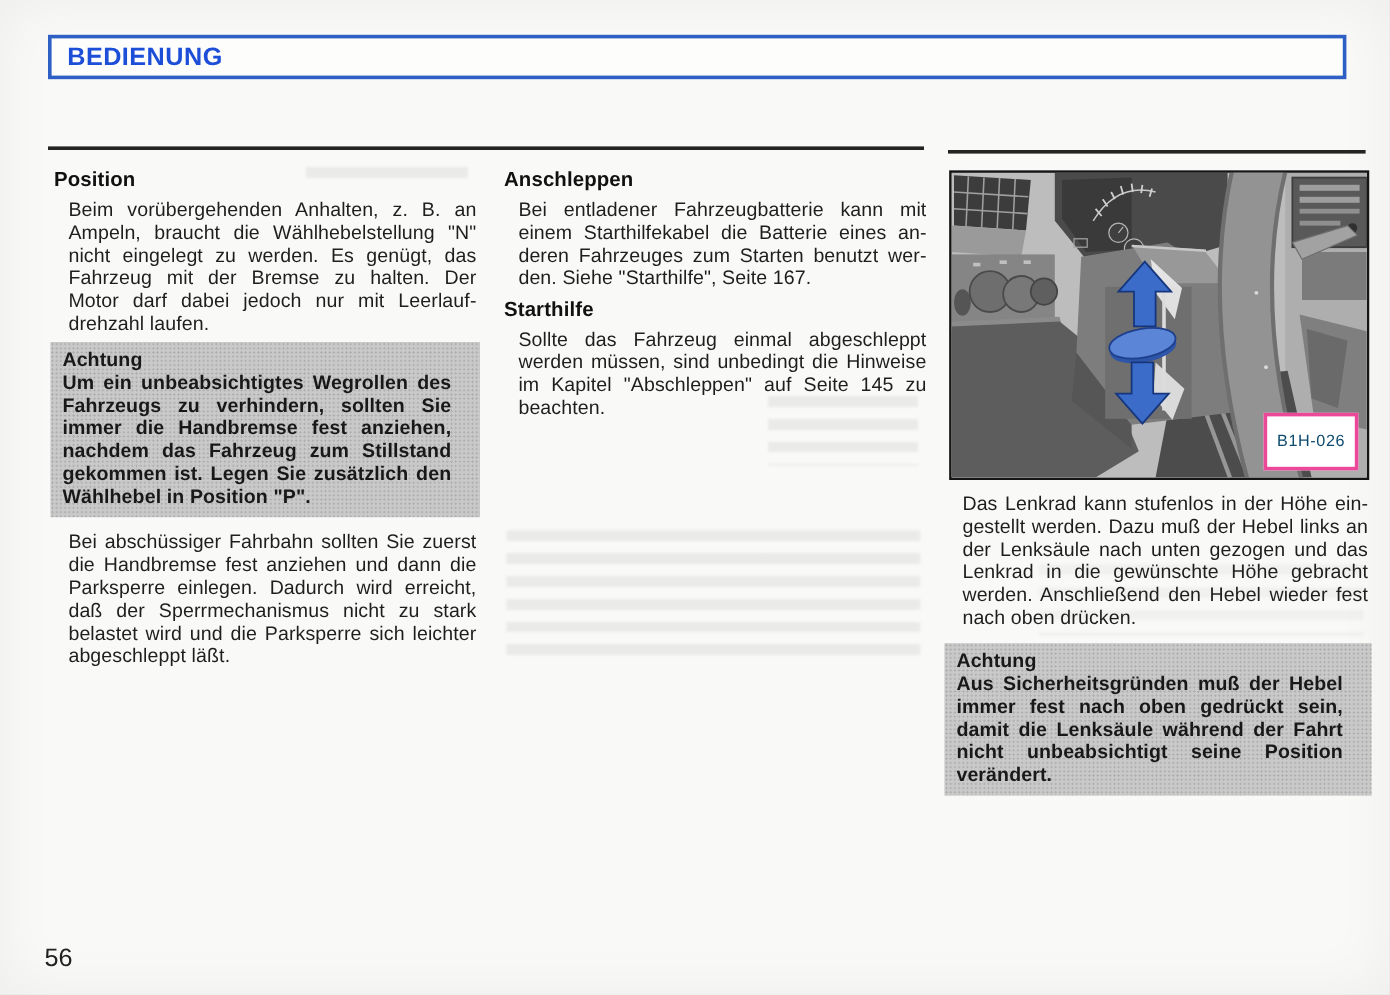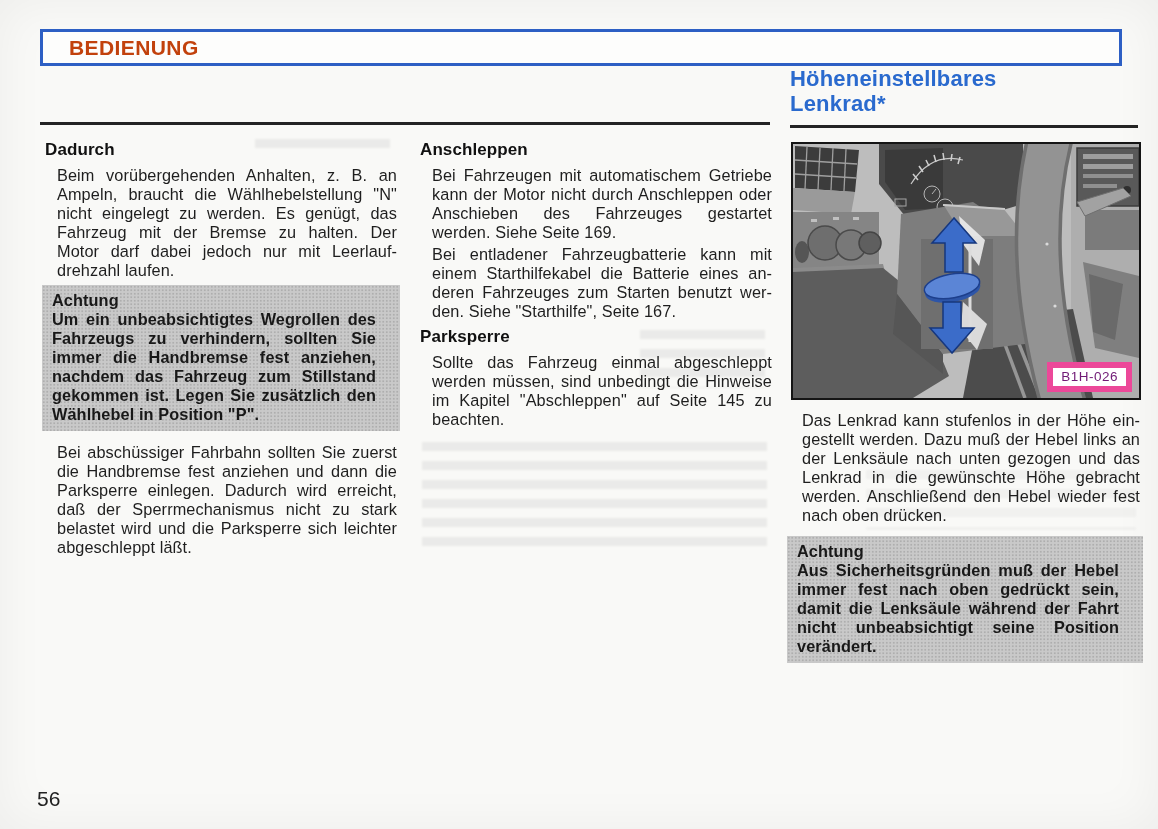--- a/index.html
+++ b/index.html
@@ -8,22 +8,22 @@
     background:#f9f9f7;overflow:hidden;
     font-family:"Liberation Sans",sans-serif;
     box-shadow:inset 0 0 50px rgba(0,0,0,0.05);
   }
   
   .hdr-box{
     position:absolute;left:40px;top:29px;width:1076px;height:31px;
     border:3px solid #2d5fc4;background:#fdfdfc;
   }
   .hdr-title{
-    display:block;padding-left:26px;line-height:31px;
-    font-size:21px;font-weight:bold;letter-spacing:0.4px;color:#c2410c;
+    display:block;padding-left:13px;line-height:31px;
+    font-size:21px;font-weight:bold;letter-spacing:0.4px;color:#1d4ed8;
   }
   .rule{position:absolute;height:3px;background:#242424;}
   #rule-main{left:40px;top:122px;width:730px;}
   #rule-right{left:790px;top:125px;width:348px;}
   
   .col{
     position:absolute;width:352px;text-align:justify;
     font-size:16.3px;line-height:19px;color:#1e1e1e;letter-spacing:0.1px;
   }
   .col p{margin:0 0 5px 12px;hyphens:manual;-webkit-hyphens:manual;}
@@ -53,22 +53,22 @@
   #warnbox-right{margin-top:11px;}
   #para-after-warn{margin-top:12px;}
   
   #figure{
     position:absolute;left:791px;top:142px;width:346px;height:254px;
     border:2px solid #151515;background:#bdbdbd;
   }
   #figure svg{display:block;width:100%;height:100%;}
   #fig-caption{
     position:absolute;right:7px;bottom:6px;background:#ffffff;
-    border:6px solid #ec4899;padding:0 8px;font-size:13.5px;line-height:18px;
-    color:#701a75;letter-spacing:0.5px;
+    border:3px solid #ec4899;padding:12px 8px;font-size:13.5px;line-height:18px;
+    color:#0c4a6e;letter-spacing:0.5px;
   }
   
   #page-number{position:absolute;left:37px;top:787px;font-size:21px;color:#222;}
   
   .ghost{
     position:absolute;pointer-events:none;filter:blur(1.2px);
     background:repeating-linear-gradient(180deg,rgba(150,150,148,0.14) 0 9px,transparent 9px 19px);
   }
   #ghost1{left:255px;top:139px;width:135px;height:17px;}
   #ghost2{left:640px;top:330px;width:125px;height:58px;}
@@ -77,45 +77,43 @@
 </style>
 </head>
 <body>
 
 <div id="page">
 
   <div class="hdr-box">
     <span class="hdr-title">BEDIENUNG</span>
   </div>
 
-  <div id="right-title">Höheneinstellbares Lenkrad*</div>
 
   <div class="rule" id="rule-main"></div>
   <div class="rule" id="rule-right"></div>
 
   <div class="ghost" id="ghost1"></div>
   <div class="ghost" id="ghost2"></div>
   <div class="ghost" id="ghost3"></div>
   <div class="ghost" id="ghost4"></div>
 
   <div class="col" id="col-left">
-    <div class="h">Dadurch</div>
+    <div class="h">Position</div>
     <p>Beim vorübergehenden Anhalten, z. B. an Ampeln, braucht die Wählhebelstellung "N" nicht eingelegt zu werden. Es genügt, das Fahrzeug mit der Bremse zu halten. Der Motor darf dabei jedoch nur mit Leerlauf­drehzahl laufen.</p>
     <div class="warnbox" id="warnbox-left">
       <span class="wtitle">Achtung</span>
       <span>Um ein unbeabsichtigtes Wegrol­len des Fahrzeugs zu verhindern, sollten Sie immer die Hand­bremse fest anziehen, nachdem das Fahrzeug zum Stillstand ge­kommen ist. Legen Sie zusätzlich den Wählhebel in Position "P".</span>
     </div>
     <p id="para-after-warn">Bei abschüssiger Fahrbahn sollten Sie zu­erst die Handbremse fest anziehen und dann die Parksperre einlegen. Dadurch wird erreicht, daß der Sperrmechanismus nicht zu stark belastet wird und die Parksperre sich leichter abgeschleppt läßt.</p>
   </div>
 
   <div class="col" id="col-mid">
     <div class="h">Anschleppen</div>
-    <p style="margin-bottom:3px;">Bei Fahrzeugen mit automatischem Ge­triebe kann der Motor nicht durch Anschlep­pen oder Anschieben des Fahrzeuges ge­startet werden. Siehe Seite 169.</p>
     <p style="margin-bottom:6px;">Bei entladener Fahrzeugbatterie kann mit einem Starthilfekabel die Batterie eines an­deren Fahrzeuges zum Starten benutzt wer­den. Siehe "Starthilfe", Seite 167.</p>
-    <div class="h">Parksperre</div>
+    <div class="h">Starthilfe</div>
     <p>Sollte das Fahrzeug einmal abgeschleppt werden müssen, sind unbedingt die Hin­weise im Kapitel "Abschleppen" auf Seite 145 zu beachten.</p>
   </div>
 
   <div id="figure">
     <svg viewBox="0 0 346 254" xmlns="http://www.w3.org/2000/svg" preserveAspectRatio="none">
 
       <rect x="0" y="0" width="346" height="254" fill="#bdbdbd"></rect>
       <rect x="278" y="0" width="68" height="254" fill="#aeaeae"></rect>
 
       <g>

